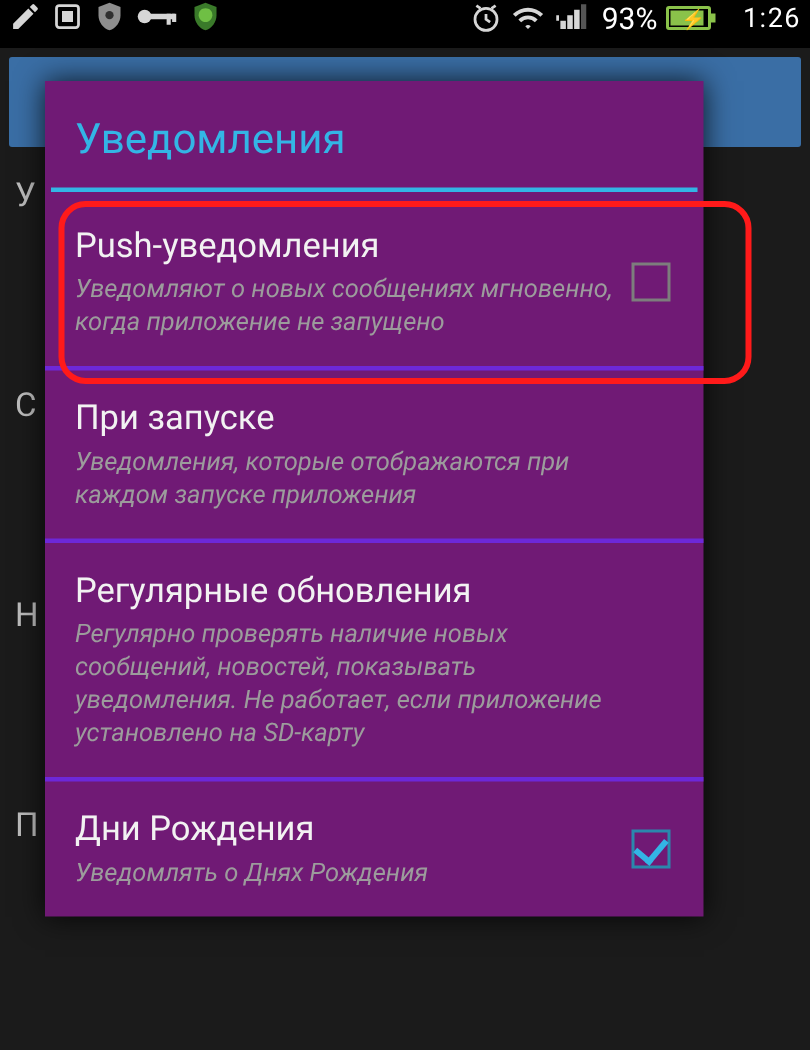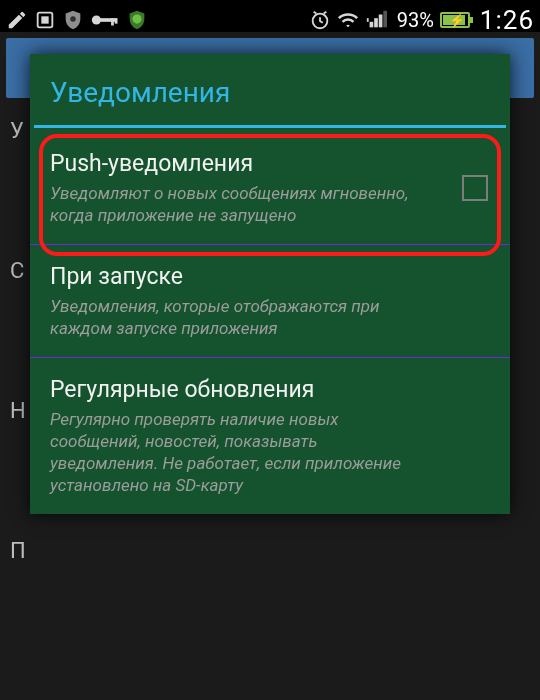--- a/index.html
+++ b/index.html
@@ -1,40 +1,40 @@
 <!DOCTYPE html>
 <html><head>
 <meta charset="utf-8">
 <style>
   * { margin:0; padding:0; box-sizing:border-box; }
   html,body { width:540px; height:700px; background:#000; font-family:Roboto,Arial,sans-serif; overflow:hidden; }
 
   
-  .statusbar { height:40px; background:#000; color:#d6d6d6; display:flex; align-items:center; padding:0 6px; font-size:18px; }
+  .statusbar { height:40px; background:#000; color:#d6d6d6; display:flex; align-items:flex-start; padding:0 6px; font-size:18px; }
   .statusbar .left { display:flex; align-items:center; gap:6px; }
   .statusbar .right { margin-left:auto; display:flex; align-items:center; gap:6px; }
   .statusbar .ico { display:inline-flex; width:22px; height:22px; }
   .bat { position:relative; width:30px; height:16px; border:2px solid #8ac24a; border-radius:2px; }
   .bat:after { content:""; position:absolute; right:-5px; top:3px; width:3px; height:6px; background:#8ac24a; }
   .bat i { position:absolute; left:1px; top:1px; bottom:1px; width:85%; background:#8ac24a; }
   .bolt { position:absolute; left:8px; top:-1px; font-size:13px; color:#000; }
-  .clock { font-size:26px; letter-spacing:1px; color:#fff; margin-left:4px; }
+  .clock { font-size:18px; letter-spacing:1px; color:#fff; margin-left:15px; }
   .pct  { font-size:20px; color:#fff; }
 
   
   .bgapp { position:absolute; top:32px; left:0; width:540px; height:668px; background:#1b1b1b; }
   .bgapp .bar { height:60px; background:#3a6ea5; margin:6px; border-radius:2px; }
   .bgapp .line { color:#bdbdbd; font-size:22px; padding:14px 10px 0 10px; height:70px; }
 
   
-  .dialog { position:absolute; top:54px; left:30px; width:480px; background:#14532d; box-shadow:0 0 18px rgba(0,0,0,.8); }
+  .dialog { position:absolute; top:54px; left:30px; width:439px; background:#701a75; box-shadow:0 0 18px rgba(0,0,0,.8); }
   .dlg-title { color:#33b5e5; font-size:28px; font-weight:400; padding:22px 20px 16px 20px; }
   .dlg-div { height:3px; background:#33b5e5; margin:0 4px 4px 4px; }
 
-  .row { padding:18px 20px 18px 20px; border-bottom:1px solid #6d28d9; position:relative; }
+  .row { padding:18px 20px 18px 20px; border-bottom:3px solid #6d28d9; position:relative; }
   .row:last-child { border-bottom:none; }
   .row .ttl { color:#f2f2f2; font-size:23px; line-height:28px; margin-bottom:4px; }
   .row .sub { color:#9c9c9c; font-size:17px; line-height:22px; max-width:370px;font-style:italic; }
 
   .chk { position:absolute; right:22px; top:50%; transform:translateY(-50%); width:26px; height:26px; border:2px solid #7d7d7d; background:transparent; }
   .chk.on { border-color:#2a88ad; }
   .chk.on:after { content:""; position:absolute; left:4px; top:0px; width:10px; height:16px; border:solid #33b5e5; border-width:0 4px 4px 0; transform:rotate(40deg); }
 
   .hl { position:absolute; border:4px solid #ff1a1a; border-radius:18px; pointer-events:none; }
 </style>
@@ -129,16 +129,21 @@
         <div class="chk"></div>
       </div>
       <div class="row">
         <div class="ttl">При запуске</div>
         <div class="sub">Уведомления, которые отображаются при каждом запуске приложения</div>
       </div>
       <div class="row">
         <div class="ttl">Регулярные обновления</div>
         <div class="sub">Регулярно проверять наличие новых сообщений, новостей, показывать уведомления. Не работает, если приложение установлено на SD-карту</div>
       </div>
+      <div class="row">
+        <div class="ttl">Дни Рождения</div>
+        <div class="sub">Уведомлять о Днях Рождения</div>
+        <div class="chk on"></div>
+      </div>
     </div>
 </div>
 
 <div class="hl" style="left:39px; top:134px; width:462px; height:122px;"></div>
 
 </body></html>

